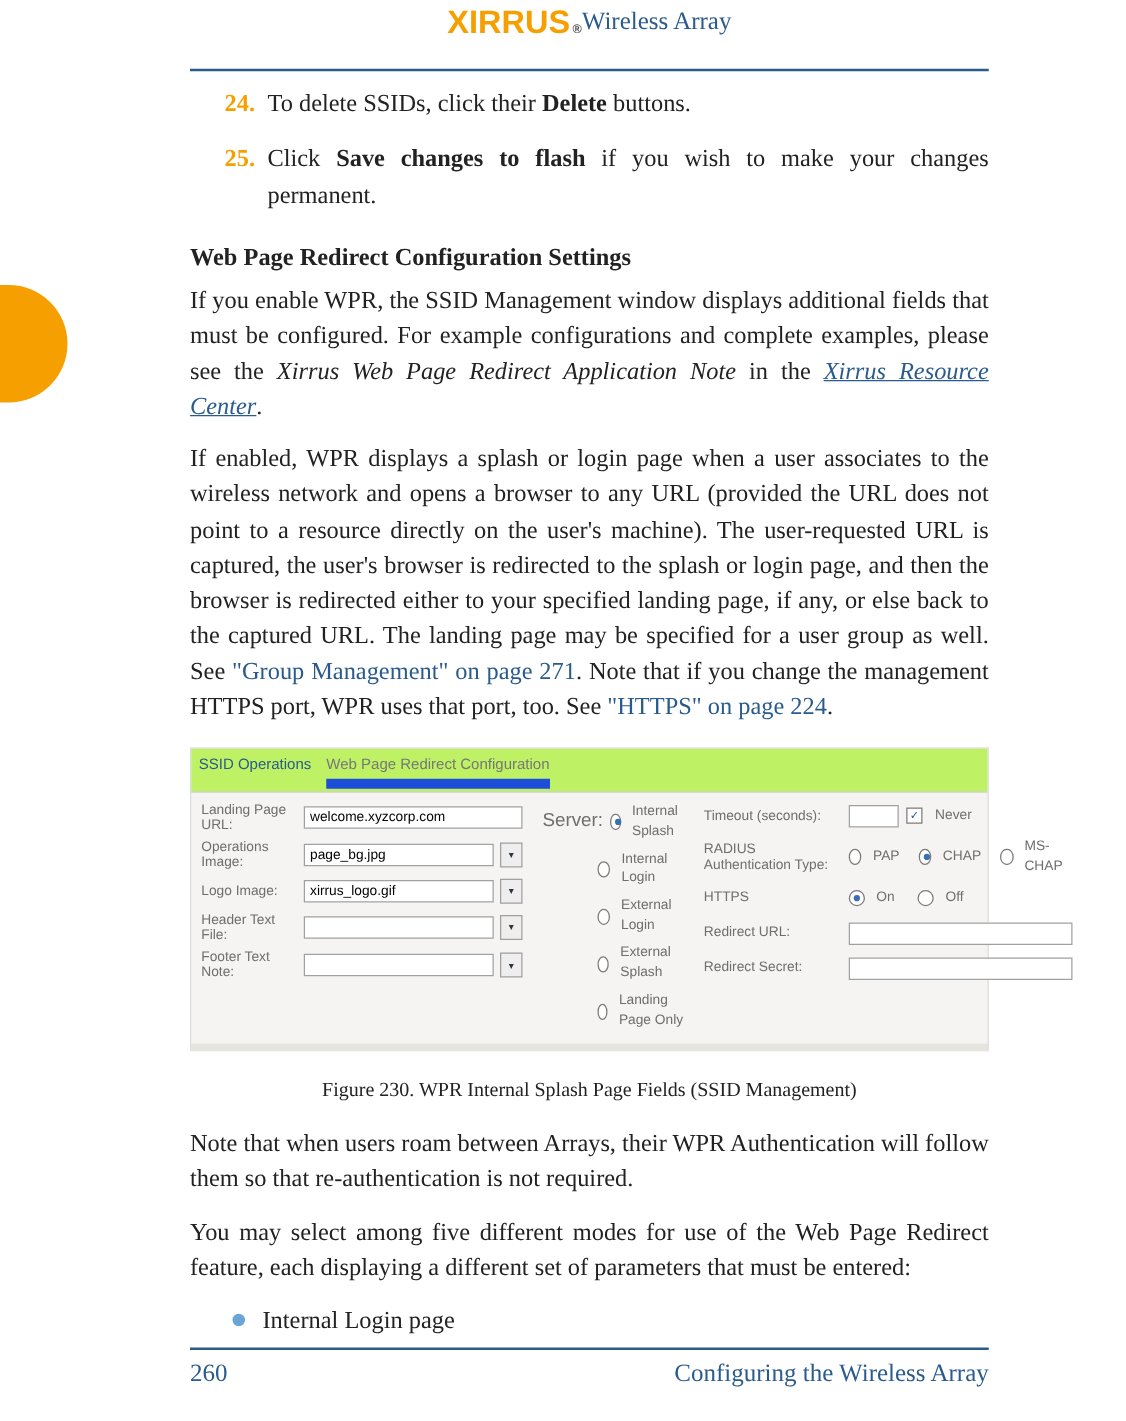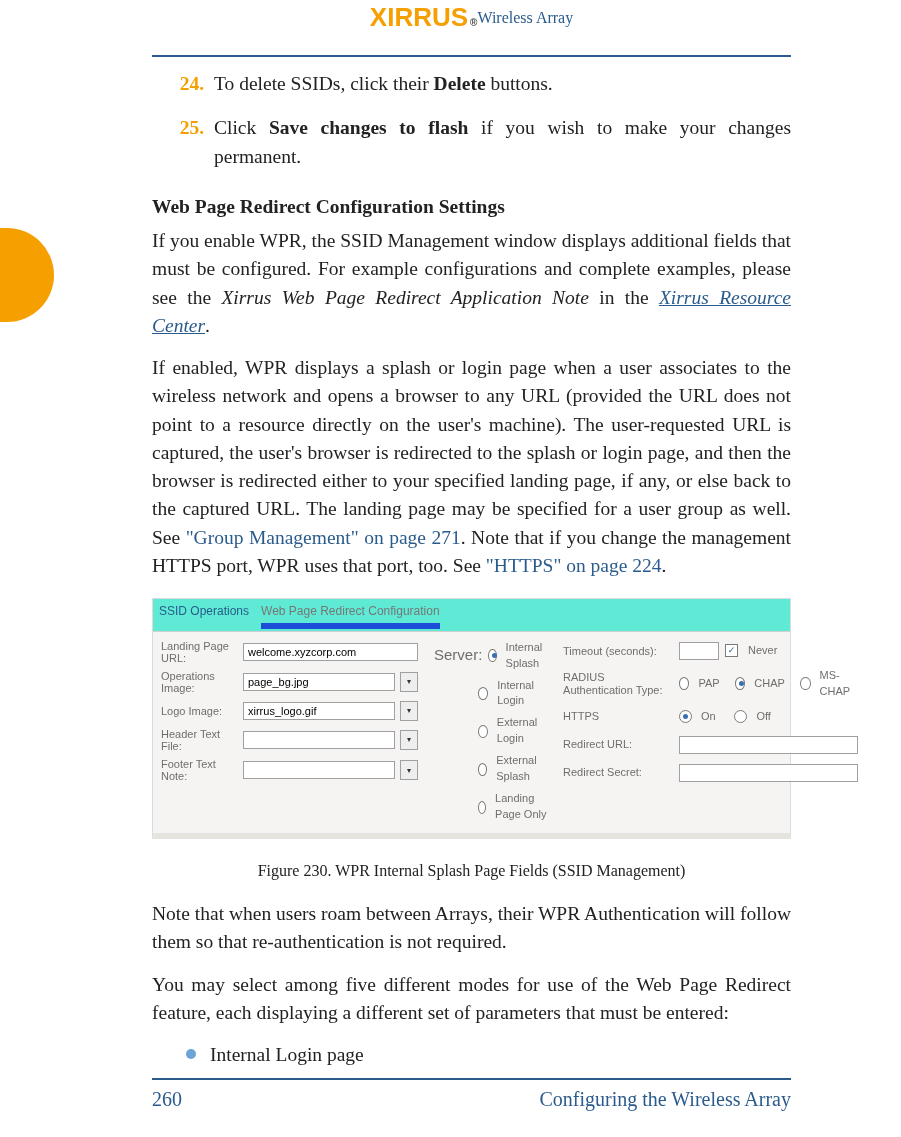--- a/index.html
+++ b/index.html
@@ -37,21 +37,21 @@
     color: #f5a000;
     font-family: Arial, Helvetica, sans-serif;
     font-weight: 900;
     font-size: 26px;
     letter-spacing: 0px;
   }
   .logo .i { color: #f5a000; }
   .logo sup { font-size: 10px; color: #454545; font-weight: 700; margin-left: 2px; }
   .hdr-right {
     color: #2a5b8c;
-    font-size: 16px;
+    font-size: 20px;
   }
   .content {
     position: absolute;
     top: 70px;
     left: 152px;
     right: 110px;
     font-size: 19.5px;
     line-height: 1.45;
   }
   .step {
@@ -84,25 +84,25 @@
     font-size: 12px;
     color: #6e6e6e;
   }
   .tabs {
     display: flex;
     gap: 12px;
     padding: 4px 6px 2px 6px;
     color: #4e8ecb;
     font-size: 12px;
     border-bottom: 1px solid #d0d0d0;
-    background: #5eead4;
+    background: #bef264;
   }
   .tabs .tab-active {
     color: #777;
-    border-bottom: 6px solid #1d4ed8;
+    border-bottom: 8px solid #1d4ed8;
     padding-bottom: 2px;
   }
   .cfg-body {
     display: flex;
     gap: 16px;
     padding: 8px 8px 10px 8px;
   }
   .col { display: flex; flex-direction: column; gap: 6px; }
   .col1 { flex: 0 0 222px; }
   .col2 { flex: 0 0 110px; }

